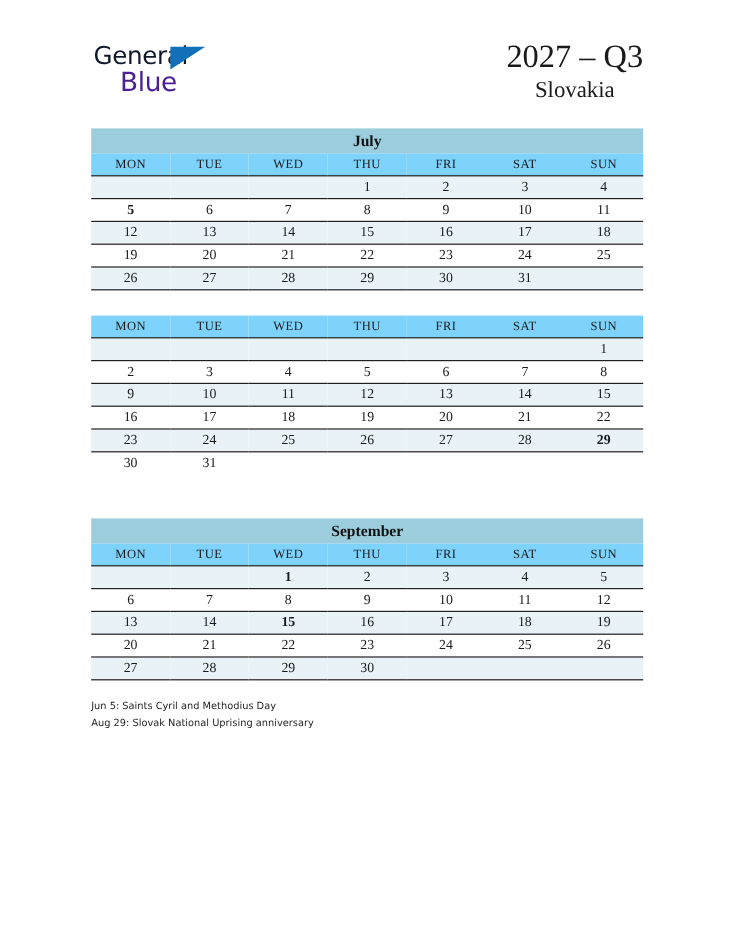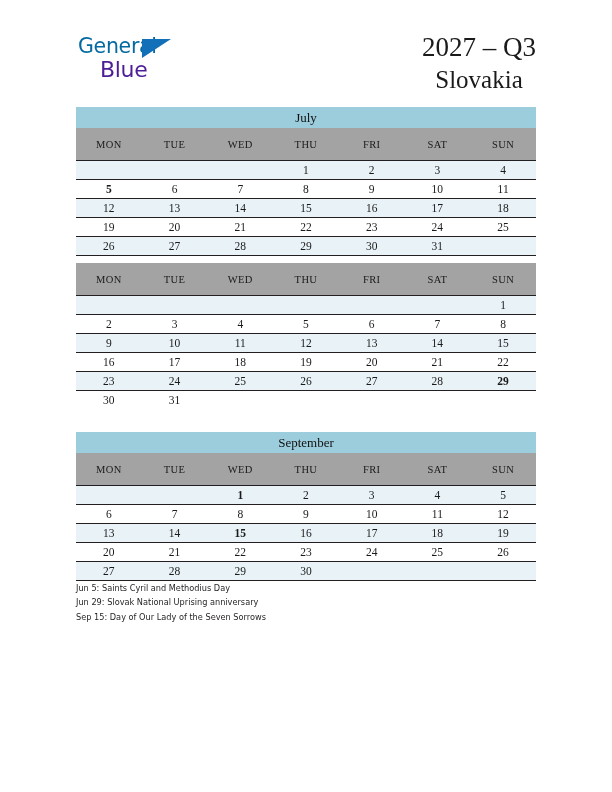--- a/index.html
+++ b/index.html
@@ -32,21 +32,21 @@
     width: 220px;
     height: 52px;
   }
   .logo-general {
     position: absolute;
     left: 0;
     top: 0;
     font-family: "DejaVu Sans", sans-serif;
     font-size: 20.5px;
     letter-spacing: -0.3px;
-    color: #0369a1;
+    color: #0f172a;
     line-height: 1;
   }
   .logo-triangle {
     position: absolute;
     left: 64px;
     top: 3px;
     width: 0;
     height: 0;
     border-left: 29px solid #1270b8;
     border-bottom: 19px solid transparent;
@@ -70,21 +70,21 @@
   }
   .title-main {
     font-family: "Liberation Serif", serif;
     font-size: 27px;
     color: #1a1a1a;
     line-height: 1.12;
     white-space: nowrap;
   }
   .title-sub {
     font-family: "Liberation Serif", serif;
-    font-size: 25px;
+    font-size: 19px;
     color: #1a1a1a;
     line-height: 1.3;
     margin-top: 2px;
     white-space: nowrap;
   }
 
   
   .month {
     position: absolute;
     left: 76px;
@@ -93,21 +93,21 @@
   #month-0 { top: 107px; }
   #month-1 { top: 263px; }
   #month-2 { top: 432px; }
 
   .month-title {
     background: #9ccddc;
     height: 21px;
     line-height: 21px;
     text-align: center;
     font-family: "Liberation Serif", serif;
-    font-weight: normal;
+    font-weight: bold;
     font-size: 13px;
     color: #111111;
   }
 
   table.cal {
     border-collapse: collapse;
     width: 460px;
     table-layout: fixed;
   }
   table.cal td, table.cal th {
@@ -117,23 +117,23 @@
     vertical-align: middle;
     font-family: "Liberation Serif", serif;
     font-size: 11.5px;
     color: #1a1a1a;
     padding: 0;
   }
   table.cal th {
     font-weight: normal;
     font-size: 10.5px;
     letter-spacing: 0.4px;
-    height: 32px;
+    height: 18px;
     border-bottom: 1.3px solid #231f20;
-    background: #a3a3a3;
+    background: #7dd3fc;
   }
   table.cal tr.week td {
     border-bottom: 1.1px solid #231f20;
   }
   table.cal tr.shaded td {
     background: #e8f2f7;
   }
   table.cal tr.plain td {
     background: #ffffff;
   }
@@ -373,15 +373,14 @@
           <td></td>
           <td></td>
           <td></td>
         </tr>
       </tbody>
   </table>
 </div>
 
 <div class="legend">
     <div class="legend-line">Jun 5: Saints Cyril and Methodius Day</div>
-    <div class="legend-line">Jun 29: Slovak National Uprising anniversary</div>
-    <div class="legend-line">Sep 15: Day of Our Lady of the Seven Sorrows</div>
+    <div class="legend-line">Aug 29: Slovak National Uprising anniversary</div>
   </div>
 
 </body></html>

